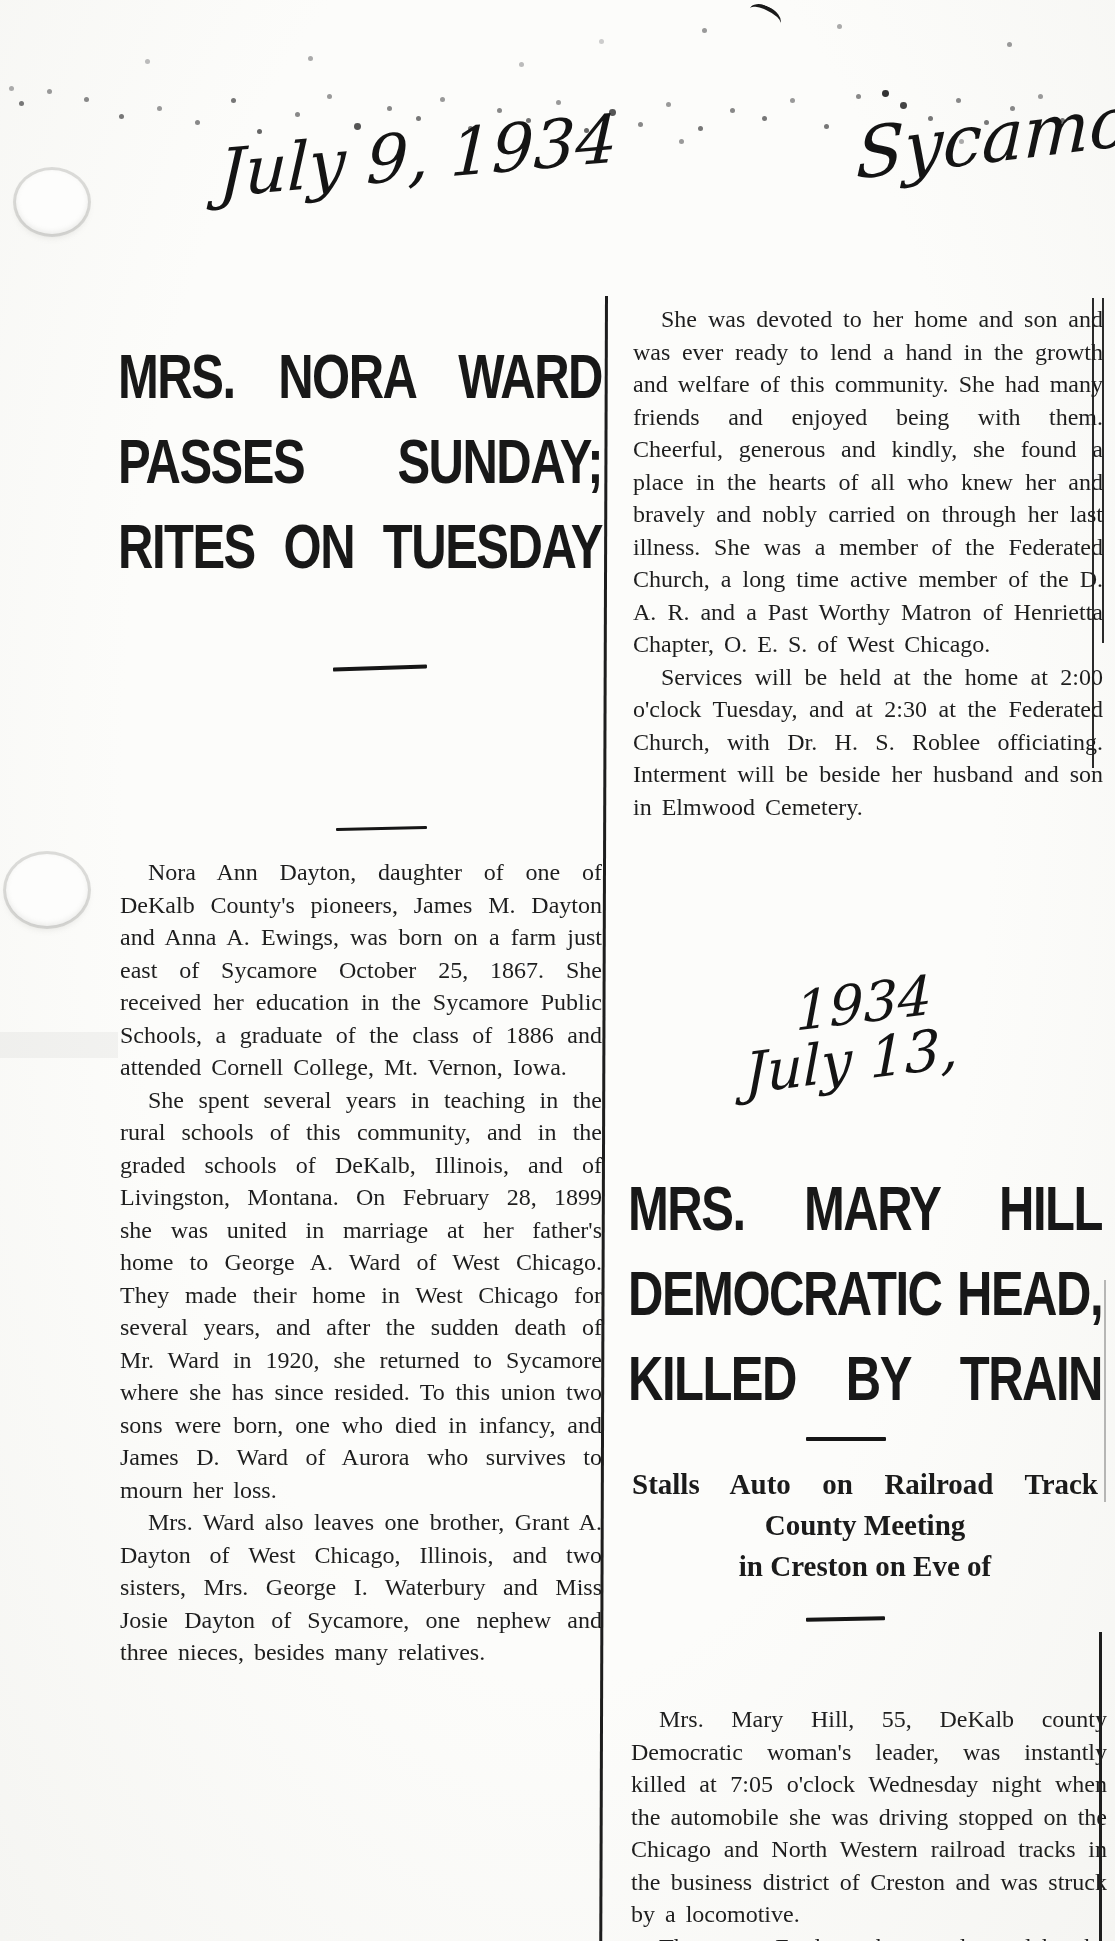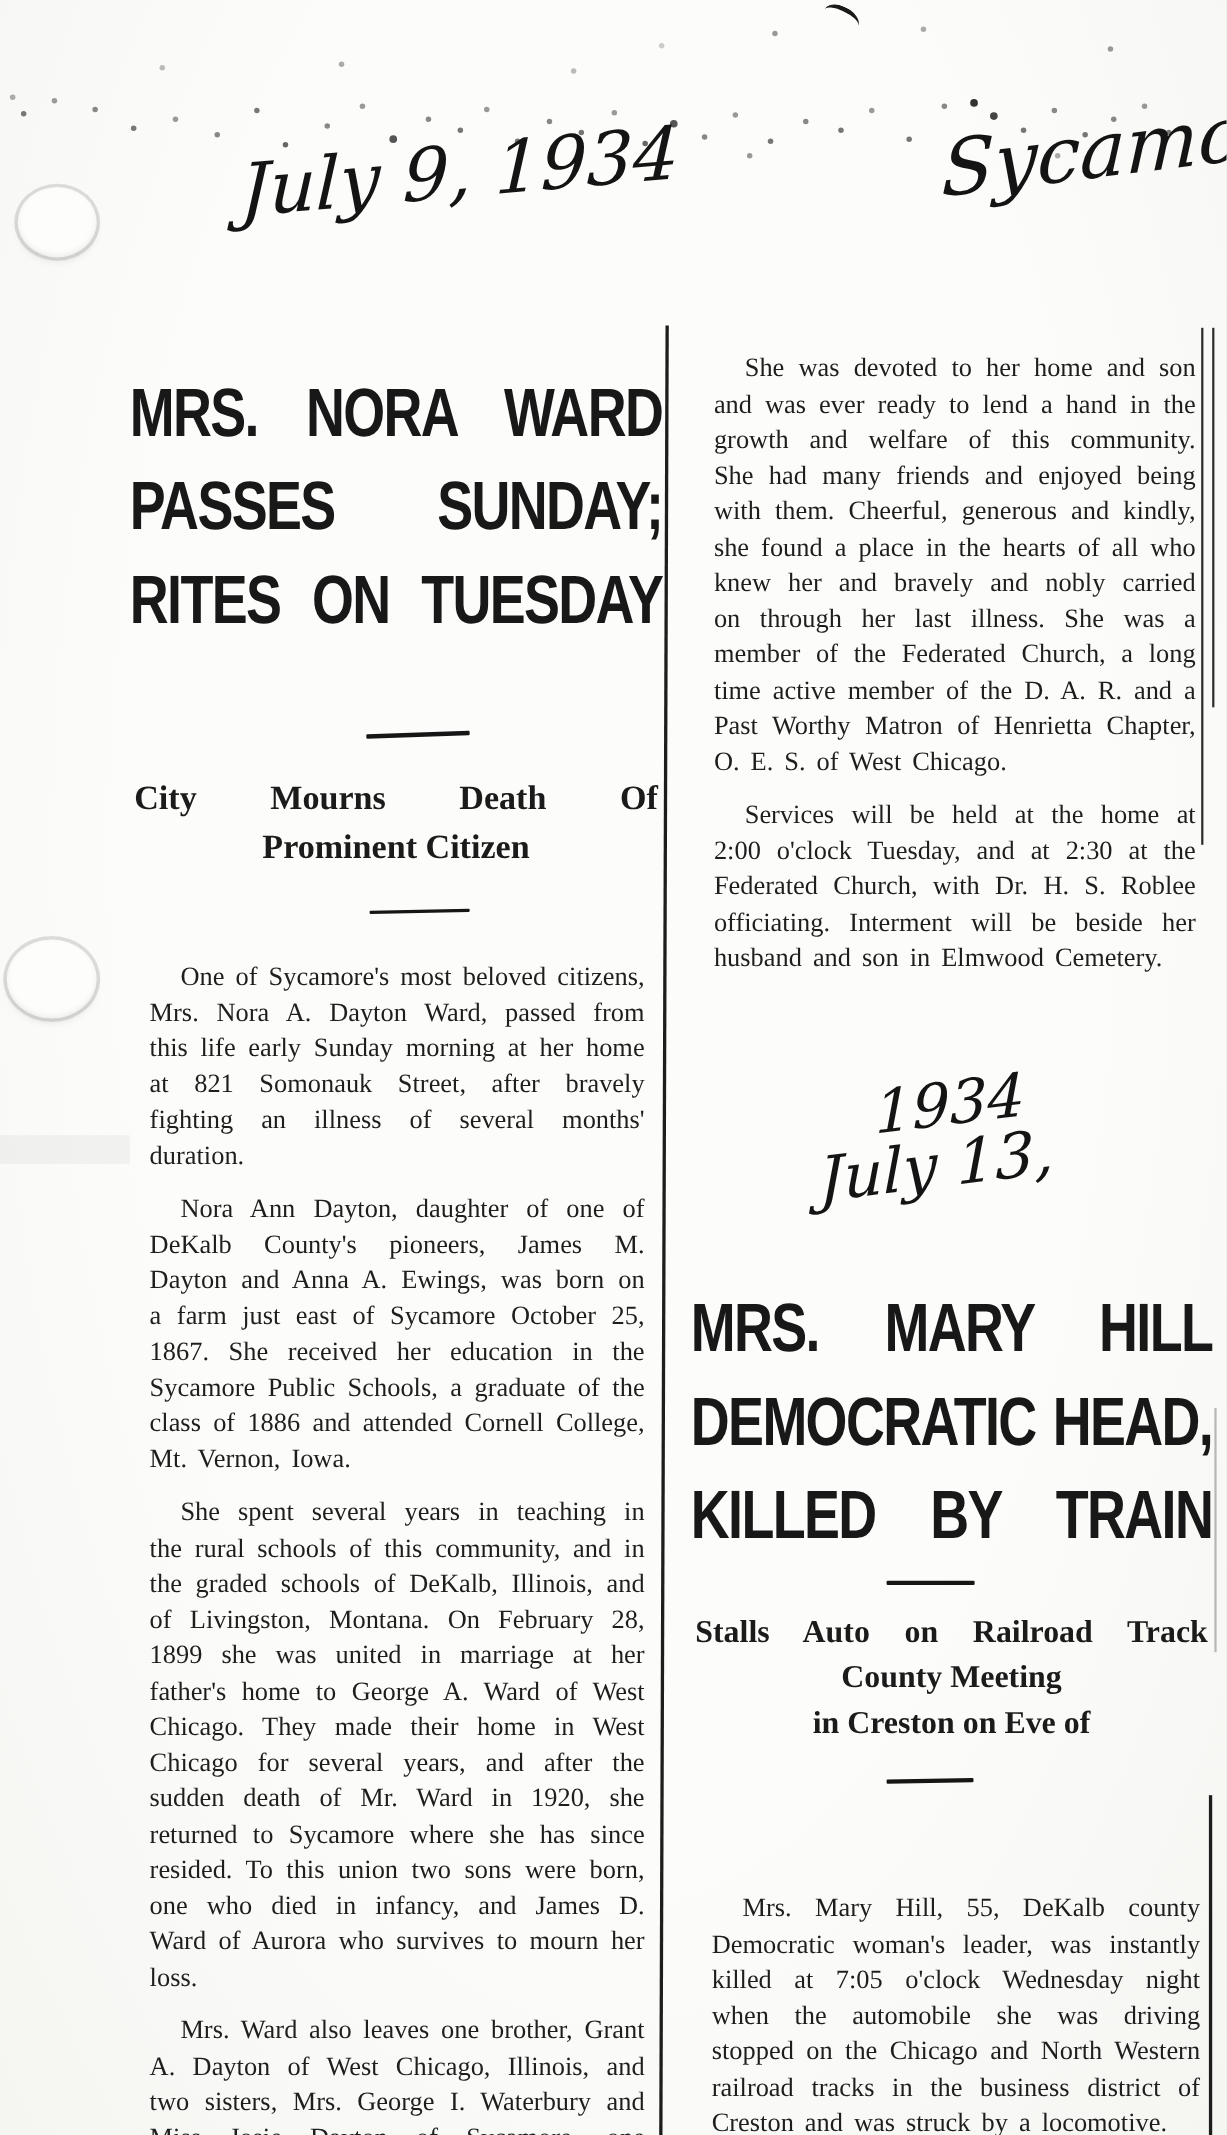--- a/index.html
+++ b/index.html
@@ -93,21 +93,21 @@
   }
   .sh1 { left: 122px; top: 702px;  width: 476px; font-size: 31px; line-height: 45px; }
   .sh2 { left: 632px; top: 1464px; width: 466px; font-size: 29px; line-height: 41px; }
   .subhead .line-just { text-align: justify; text-align-last: justify; }
   .subhead .line-center { text-align: center; }
 
   .bodycol {
     position: absolute; text-align: justify;
     font-size: 24px; line-height: 32.5px; word-spacing: 4px; color: #1e1e1e;
   }
-  .bodycol p { margin: 16px; text-indent: 28px; }
+  .bodycol p { margin: 0; text-indent: 28px; }
   .body1 { left: 120px; top: 856px;  width: 482px; }
   .body1c { left: 633px; top: 303px; width: 470px; }
   .body2 { left: 631px; top: 1703px; width: 476px; }
 </style>
 </head>
 <body>
 
 <div class="page">
 
   <div class="speckles"></div>
@@ -126,27 +126,22 @@
   <div class="vrule v-redge-b"></div>
   <div class="vrule v-redge-c"></div>
   <div class="vrule v-redge-d"></div>
 
   <div class="headline hl1">
     <div class="line">MRS. NORA WARD</div>
     <div class="line">PASSES SUNDAY;</div>
     <div class="line">RITES ON TUESDAY</div>
   </div>
   <div class="hrule hr1"></div>
-  <div class="subhead sh1">
-    <div class="line-just">City Mourns Death Of</div>
-    <div class="line-center">Prominent Citizen</div>
-  </div>
   <div class="hrule hr2"></div>
   <div class="bodycol body1">
-    <p>One of Sycamore's most beloved citizens, Mrs. Nora A. Dayton Ward, passed from this life early Sunday morning at her home at 821 Somonauk Street, after bravely fighting an illness of several months' duration.</p>
     <p>Nora Ann Dayton, daughter of one of DeKalb County's pioneers, James M. Dayton and Anna A. Ewings, was born on a farm just east of Sycamore October 25, 1867. She received her education in the Sycamore Public Schools, a graduate of the class of 1886 and attended Cornell College, Mt. Vernon, Iowa.</p>
     <p>She spent several years in teaching in the rural schools of this community, and in the graded schools of DeKalb, Illinois, and of Livingston, Montana. On February 28, 1899 she was united in marriage at her father's home to George A. Ward of West Chicago. They made their home in West Chicago for several years, and after the sudden death of Mr. Ward in 1920, she returned to Sycamore where she has since resided. To this union two sons were born, one who died in infancy, and James D. Ward of Aurora who survives to mourn her loss.</p>
     <p>Mrs. Ward also leaves one brother, Grant A. Dayton of West Chicago, Illinois, and two sisters, Mrs. George I. Waterbury and Miss Josie Dayton of Sycamore, one nephew and three nieces, besides many relatives.</p>
   </div>
 
   <div class="bodycol body1c">
     <p>She was devoted to her home and son and was ever ready to lend a hand in the growth and welfare of this community. She had many friends and enjoyed being with them. Cheerful, generous and kindly, she found a place in the hearts of all who knew her and bravely and nobly carried on through her last illness. She was a member of the Federated Church, a long time active member of the D. A. R. and a Past Worthy Matron of Henrietta Chapter, O. E. S. of West Chicago.</p>
     <p>Services will be held at the home at 2:00 o'clock Tuesday, and at 2:30 at the Federated Church, with Dr. H. S. Roblee officiating. Interment will be beside her husband and son in Elmwood Cemetery.</p>
   </div>
 

